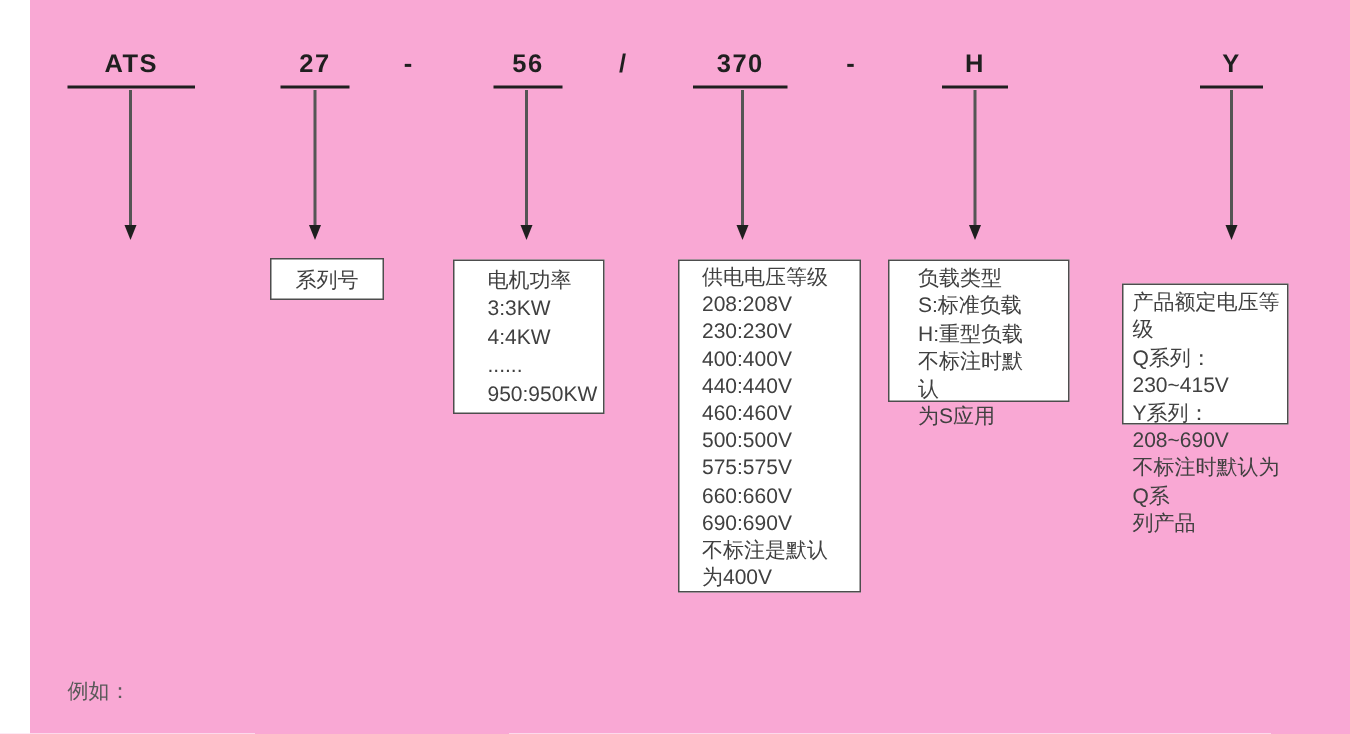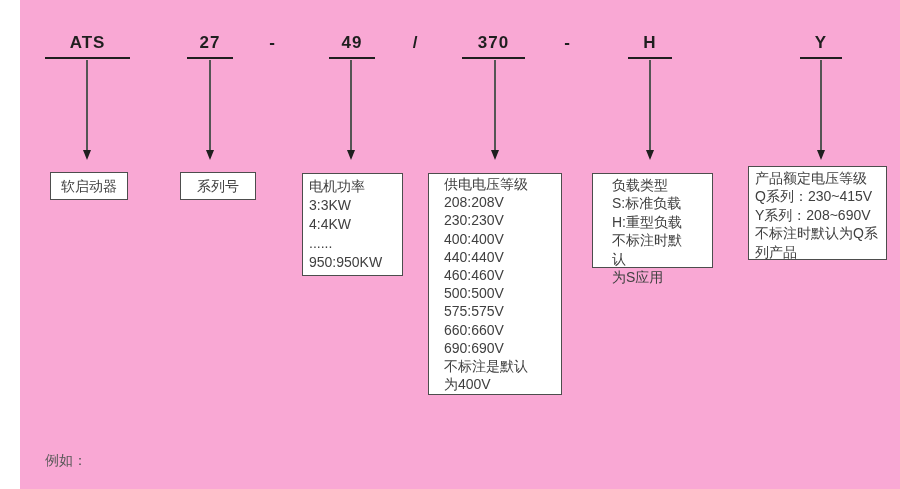--- a/index.html
+++ b/index.html
@@ -56,41 +56,41 @@
     border:1.5px solid #4d4d4d;
     background:#ffffff;
     color:#404040;
     font-size:14px;
     white-space:pre-line;
   }
   .box-small{
     display:flex;align-items:center;justify-content:center;
     line-height:16px;
   }
-  .box-motor   {line-height:19px;  padding:3px 4px 0 6px;}
+  .box-motor   {line-height:19px;  padding:3px 4px 0 22px;}
   .box-voltage {line-height:18.2px;padding:1px 4px 0 15px;}
   .box-load    {line-height:18.4px;padding:2px 20px 0 19px;}
   .box-rated   {line-height:18.4px;padding:2px 4px 0 6px;}
   
   .example{
     position:absolute;
     left:25px;top:417px;
     font-size:14px;line-height:17.5px;
     color:#595959;
     white-space:pre;
   }
 </style>
 </head>
 <body>
 
 <div class="canvas">
 
   <div class="seg-label" style="left:25px;width:85px">ATS</div>
   <div class="seg-label" style="left:167px;width:46px">27</div>
-  <div class="seg-label" style="left:309px;width:46px">49</div>
+  <div class="seg-label" style="left:309px;width:46px">56</div>
   <div class="seg-label" style="left:442px;width:63px">370</div>
   <div class="seg-label" style="left:608px;width:44px">H</div>
   <div class="seg-label" style="left:780px;width:42px">Y</div>
 
   <div class="sep" style="left:245px">-</div>
   <div class="sep" style="left:388px">/</div>
   <div class="sep" style="left:540px">-</div>
 
   <div class="seg-underline" style="left:25px;width:85px"></div>
   <div class="seg-underline" style="left:167px;width:46px"></div>
@@ -117,50 +117,49 @@
     </div>
   <div class="arrow" style="left:630px">
       <div class="shaft"></div>
       <div class="head"></div>
     </div>
   <div class="arrow" style="left:801px">
       <div class="shaft"></div>
       <div class="head"></div>
     </div>
 
-  <div class="box box-small" style="left:30px;top:172px;width:78px;height:28px">软启动器</div>
 
   <div class="box box-small" style="left:160px;top:172px;width:76px;height:28px">系列号</div>
 
   <div class="box box-motor" style="left:282px;top:173px;width:101px;height:103px">电机功率
 3:3KW
 4:4KW
 ......
 950:950KW</div>
 
-  <div class="box box-voltage" style="left:408px;top:173px;width:134px;height:222px">供电电压等级
+  <div class="box box-voltage" style="left:432px;top:173px;width:122px;height:222px">供电电压等级
 208:208V
 230:230V
 400:400V
 440:440V
 460:460V
 500:500V
 575:575V
 660:660V
 690:690V
 不标注是默认
 为400V</div>
 
   <div class="box box-load" style="left:572px;top:173px;width:121px;height:95px">负载类型
 S:标准负载
 H:重型负载
 不标注时默认
 为S应用</div>
 
-  <div class="box box-rated" style="left:728px;top:166px;width:139px;height:94px">产品额定电压等级
+  <div class="box box-rated" style="left:728px;top:189px;width:111px;height:94px">产品额定电压等级
 Q系列：230~415V
 Y系列：208~690V
 不标注时默认为Q系
 列产品</div>
 
   <div class="example">
     <div>例如：</div>
     
   </div>
 

